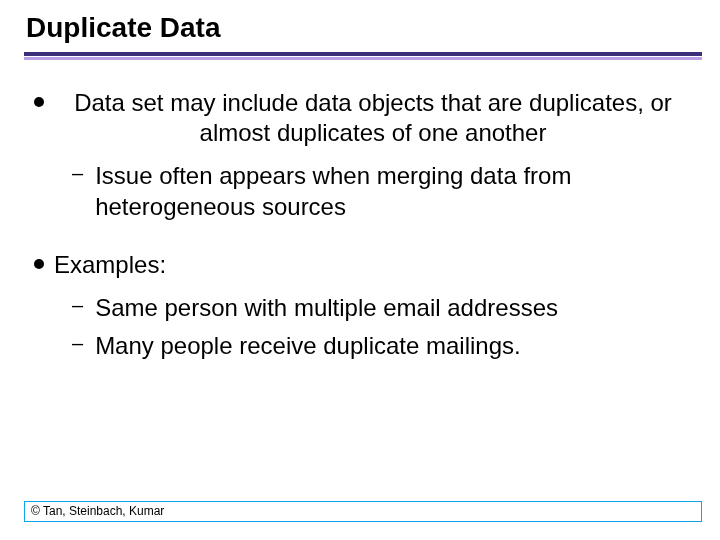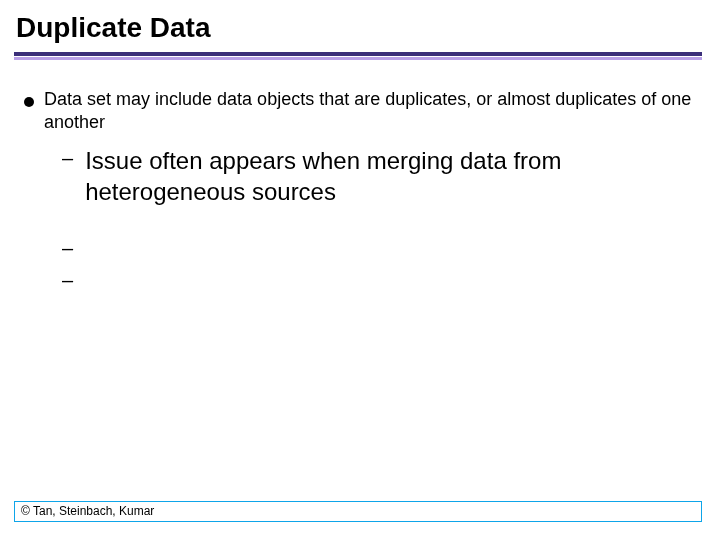--- a/index.html
+++ b/index.html
@@ -1,20 +1,20 @@
 <!DOCTYPE html>
 <html><head>
 <meta charset="utf-8">
 <style>
   * { margin: 0; padding: 0; box-sizing: border-box; }
   html, body { width: 720px; height: 540px; background: #fff; font-family: Arial, Helvetica, sans-serif; color: #000; }
   .slide {
     width: 720px;
     height: 540px;
-    padding: 12px 18px 18px 14px;
+    padding: 12px 18px 18px 24px;
     position: relative;
     display: flex;
     flex-direction: column;
   }
   .title {
     font-size: 28px;
     font-weight: bold;
     margin-bottom: 8px;
     margin-left: 2px;
   }
@@ -41,22 +41,23 @@
   .lvl1 .bullet-dot {
     flex: 0 0 auto;
     width: 10px;
     height: 10px;
     border-radius: 50%;
     background: #000;
     margin-top: 9px;
     margin-right: 10px;
   }
   .lvl1 .text {
-    font-size: 18px;
+    font-size: 24px;
     line-height: 1.25;
+    text-align: center;
   }
   .lvl2-group {
     margin-left: 38px;
     margin-top: 4px;
     margin-bottom: 28px;
   }
   .lvl2 {
     display: flex;
     margin-bottom: 6px;
   }
@@ -96,26 +97,32 @@
       <span class="bullet-dot"></span>
       <span class="text">Data set may include data objects that are duplicates, or almost duplicates of one another</span>
     </div>
     <div class="lvl2-group">
       <div class="lvl2">
         <span class="dash">–</span>
         <span class="text">Issue often appears when merging data from heterogeneous sources</span>
       </div>
     </div>
 
+    <div class="lvl1">
+      <span class="bullet-dot"></span>
+      <span class="text">Examples:</span>
+    </div>
     <div class="lvl2-group">
       <div class="lvl2">
         <span class="dash">–</span>
+        <span class="text">Same person with multiple email addresses</span>
       </div>
       <div class="lvl2">
         <span class="dash">–</span>
+        <span class="text">Many people receive duplicate mailings.</span>
       </div>
     </div>
 
   </div>
 
   <div class="footer">© Tan, Steinbach, Kumar</div>
 
 </div>
 
 </body></html>

